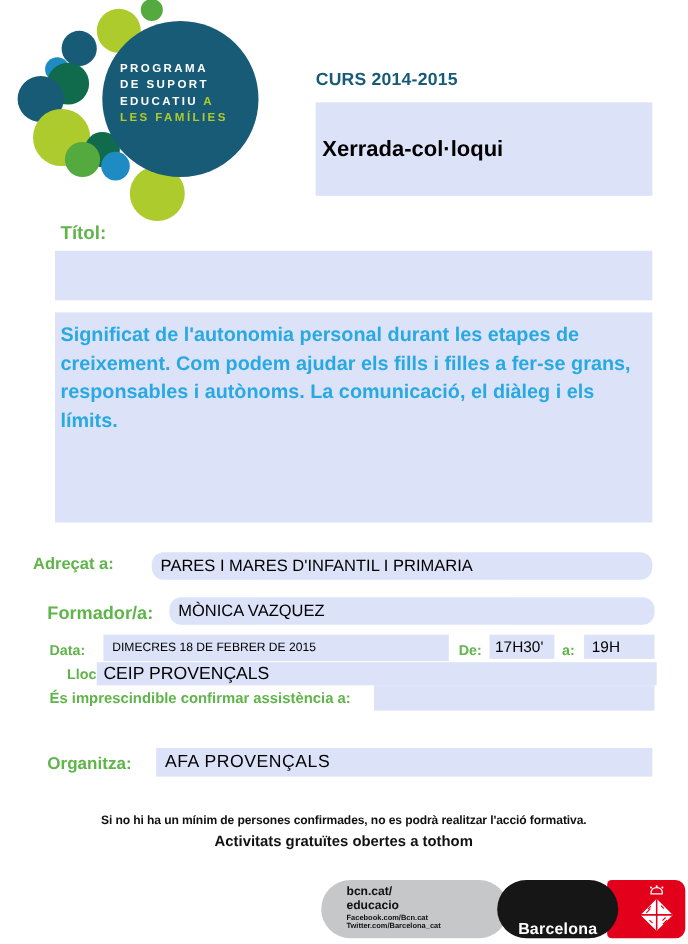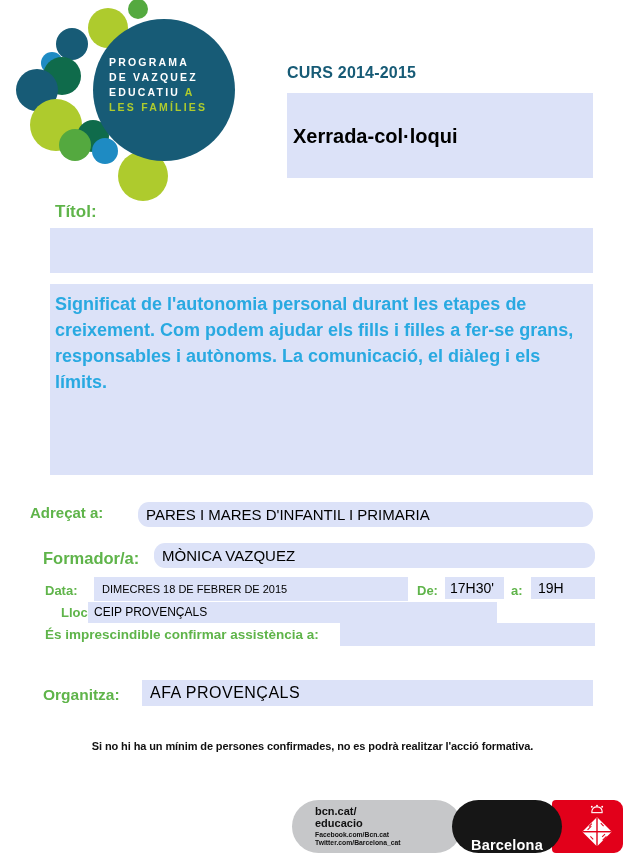--- a/index.html
+++ b/index.html
@@ -41,21 +41,21 @@
   .adrecat-box{left:138px;top:502px;width:455px;height:25px;font-size:15px;line-height:25px;padding-left:8px;border-radius:11px;}
   .formador-label{left:43px;top:549px;font-size:16.5px;}
   .formador-box{left:154px;top:543px;width:441px;height:25px;font-size:15px;line-height:25px;padding-left:8px;border-radius:11px;}
   .data-label{left:45px;top:583px;font-size:13px;}
   .data-box{left:94px;top:577px;width:314px;height:24px;font-size:11px;line-height:24px;padding-left:8px;}
   .de-label{left:417px;top:583px;font-size:13px;}
   .de-box{left:445px;top:577px;width:59px;height:22px;font-size:14px;line-height:22px;padding-left:5px;}
   .a-label{left:511px;top:583px;font-size:13px;}
   .a-box{left:531px;top:577px;width:64px;height:22px;font-size:14px;line-height:22px;padding-left:7px;}
   .lloc-label{left:45px;top:605px;font-size:13px;margin-left:16px;}
-  .lloc-box{left:88px;top:602px;width:409px;height:21px;font-size:12px;line-height:21px;padding-left:6px;}
+  .lloc-box{left:88px;top:602px;width:509px;height:21px;font-size:16px;line-height:21px;padding-left:6px;}
   .confirm-label{left:45px;top:627px;font-size:13.5px;}
   .confirm-box{left:340px;top:623px;width:255px;height:23px;}
   .organitza-label{left:43px;top:686px;font-size:15.5px;}
   .organitza-box{left:142px;top:680px;width:451px;height:26px;font-size:16px;line-height:26px;padding-left:8px;letter-spacing:0.5px;}
 
   
   .note{position:absolute;left:0;width:625px;text-align:center;color:#111;font-weight:bold;}
   .note1{top:740px;font-size:11px;letter-spacing:-0.1px;}
   .note2{top:757px;font-size:13.5px;}
 
@@ -85,21 +85,21 @@
     <div class="circle c-dkgreen" style="left:43px;top:57px;width:38px;height:38px;"></div>
     <div class="circle c-teal" style="left:16px;top:69px;width:42px;height:42px;"></div>
     <div class="circle c-lime" style="left:30px;top:99px;width:52px;height:52px;"></div>
     <div class="circle c-dkgreen" style="left:77px;top:120px;width:32px;height:32px;"></div>
     <div class="circle c-green" style="left:59px;top:129px;width:32px;height:32px;"></div>
     <div class="circle c-blue" style="left:92px;top:138px;width:26px;height:26px;"></div>
     <div class="circle c-lime" style="left:118px;top:151px;width:50px;height:50px;"></div>
     <div class="logo-main">
       <div class="logo-text">
         <div>PROGRAMA</div>
-        <div>DE VAZQUEZ</div>
+        <div>DE SUPORT</div>
         <div><span>EDUCATIU </span><span class="accent">A</span></div>
         <div class="accent">LES FAMÍLIES</div>
       </div>
     </div>
   </div>
 
   <div class="curs">CURS 2014-2015</div>
   <div class="event-box">
     <span>Xerrada-col·loqui</span>
   </div>
@@ -127,20 +127,21 @@
   <div class="glabel lloc-label">Lloc:</div>
   <div class="field lloc-box">CEIP PROVENÇALS</div>
 
   <div class="glabel confirm-label">És imprescindible confirmar assistència a:</div>
   <div class="field confirm-box"></div>
 
   <div class="glabel organitza-label">Organitza:</div>
   <div class="field organitza-box">AFA PROVENÇALS</div>
 
   <div class="note note1">Si no hi ha un mínim de persones confirmades, no es podrà realitzar l'acció formativa.</div>
+  <div class="note note2">Activitats gratuïtes obertes a tothom</div>
 
   <div class="bottom-bar">
     <div class="bar-gray">
       <div class="txt">
         <div class="web">bcn.cat/</div>
         <div class="web">educacio</div>
         <div class="soc">Facebook.com/Bcn.cat</div>
         <div class="soc" style="margin-top:0;">Twitter.com/Barcelona_cat</div>
       </div>
     </div>

